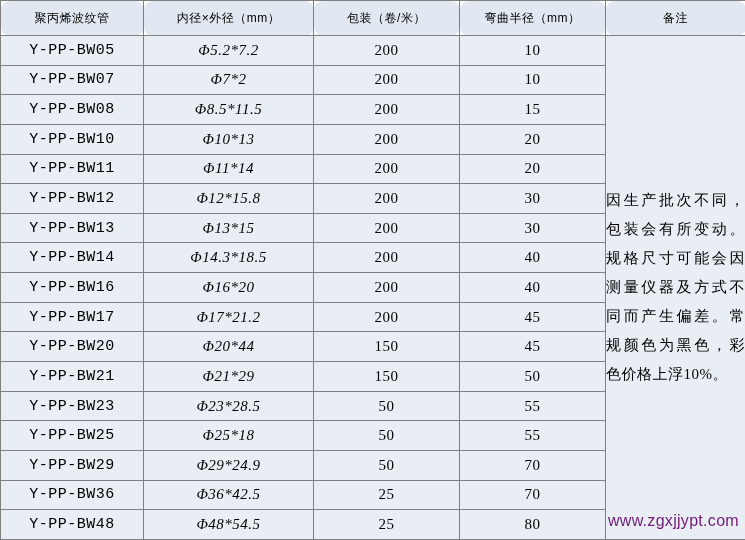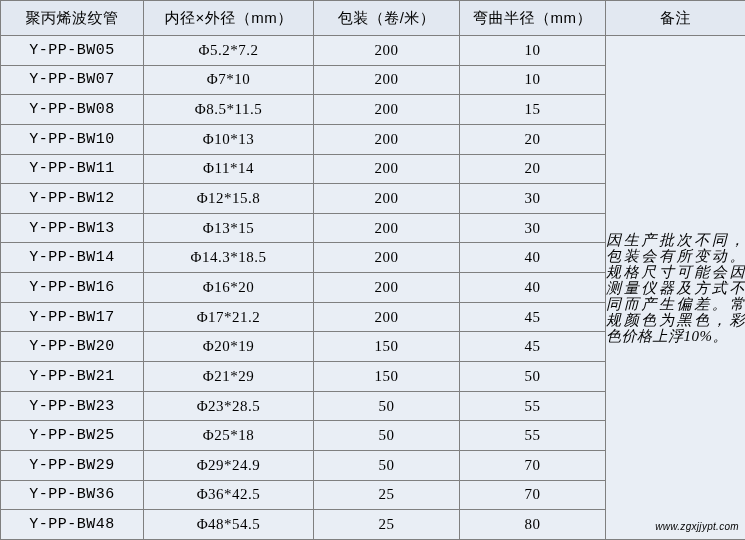--- a/index.html
+++ b/index.html
@@ -31,63 +31,64 @@
     text-align: center;
     vertical-align: middle;
     font-weight: normal;
     font-size: 15px;
     background: #e9eef5;
     padding: 0;
     letter-spacing: 0.5px;
   }
   table.spec thead td {
     background: #e2e8f1;
-    font-size: 15px;
+    font-size: 12px;
     height: 34px;
+    border-radius: 9px;
   }
   table.spec tbody td {
     height: 27px;
     font-size: 15px;
   }
   col.c0 { width: 143px; }
   col.c1 { width: 170px; }
   col.c2 { width: 146px; }
   col.c3 { width: 146px; }
   col.c4 { width: 140px; }
 
   td.model {
     font-family: "Liberation Mono", "DejaVu Sans Mono", monospace;
     font-size: 14px;
     letter-spacing: 0.5px;
     margin-top: 44px;
   }
   td.dim {
     font-size: 15px;
+    font-style: italic;
   }
   td.remark {
     vertical-align: middle;
     text-align: left;
     padding: 0 10px;
-    line-height: 16px;
+    line-height: 29px;
     font-size: 15px;
     position: relative;
-    font-style: italic;
   }
   .remark-text {
     display: block;
     text-align: justify;
     text-align-last: left;
   }
   .watermark {
     position: absolute;
     right: 6px;
     bottom: 4px;
     font-family: "Liberation Sans", "DejaVu Sans", sans-serif;
-    font-size: 10px;
-    color: #000000;
+    font-size: 16px;
+    color: #701a75;
     letter-spacing: 0.3px;
     white-space: nowrap;
   }
   .hdr-cn {
     font-family: "Liberation Sans", "DejaVu Sans", sans-serif;
     font-size: 15px;
   }
 </style>
 </head>
 <body>
@@ -116,21 +117,21 @@
         <td class="dim">Φ5.2*7.2</td>
         <td>200</td>
         <td>10</td>
         <td class="remark" rowspan="17">
           <span class="remark-text">因生产批次不同，包装会有所变动。规格尺寸可能会因测量仪器及方式不同而产生偏差。常规颜色为黑色，彩色价格上浮10%。</span>
           <span class="watermark">www.zgxjjypt.com</span>
         </td>
       </tr>
       <tr>
         <td class="model">Y-PP-BW07</td>
-        <td class="dim">Φ7*10</td>
+        <td class="dim">Φ7*2</td>
         <td>200</td>
         <td>10</td>
       </tr>
       <tr>
         <td class="model">Y-PP-BW08</td>
         <td class="dim">Φ8.5*11.5</td>
         <td>200</td>
         <td>15</td>
       </tr>
       <tr>
@@ -170,21 +171,21 @@
         <td>40</td>
       </tr>
       <tr>
         <td class="model">Y-PP-BW17</td>
         <td class="dim">Φ17*21.2</td>
         <td>200</td>
         <td>45</td>
       </tr>
       <tr>
         <td class="model">Y-PP-BW20</td>
-        <td class="dim">Φ20*19</td>
+        <td class="dim">Φ20*44</td>
         <td>150</td>
         <td>45</td>
       </tr>
       <tr>
         <td class="model">Y-PP-BW21</td>
         <td class="dim">Φ21*29</td>
         <td>150</td>
         <td>50</td>
       </tr>
       <tr>

